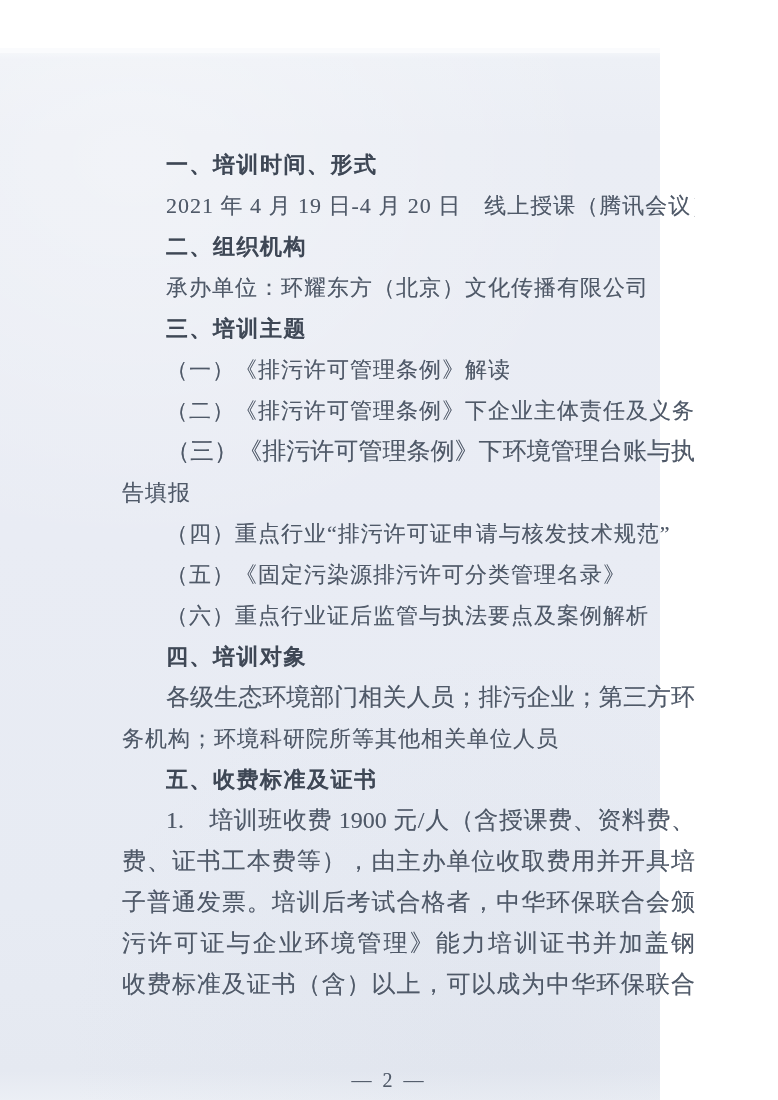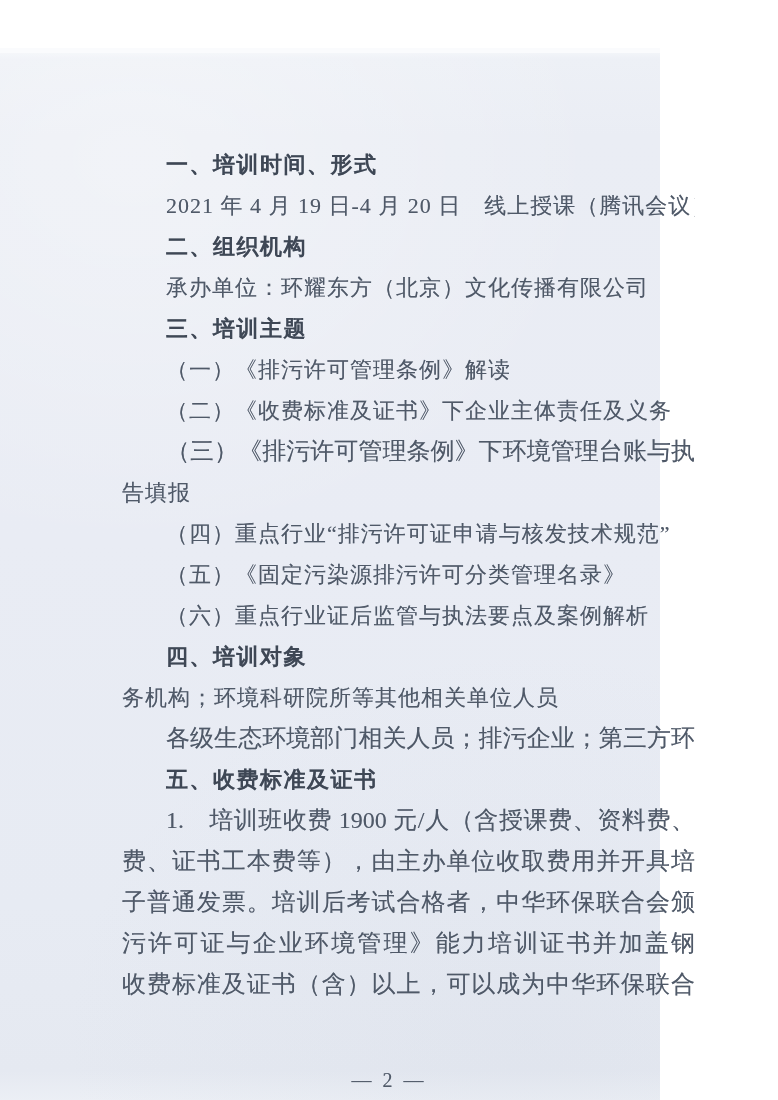--- a/index.html
+++ b/index.html
@@ -102,29 +102,29 @@
 <div class="paper">
   <div class="edge-top"></div>
 
   <div class="content">
     <div class="ln head indent">一、培训时间、形式</div>
     <div class="ln indent">2021 年 4 月 19 日-4 月 20 日　线上授课（腾讯会议）</div>
     <div class="ln head indent">二、组织机构</div>
     <div class="ln indent">承办单位：环耀东方（北京）文化传播有限公司</div>
     <div class="ln head indent">三、培训主题</div>
     <div class="ln indent">（一）《排污许可管理条例》解读</div>
-    <div class="ln indent">（二）《收费标准及证书》下企业主体责任及义务</div>
+    <div class="ln indent">（二）《排污许可管理条例》下企业主体责任及义务</div>
     <div class="ln indent full">（三）《排污许可管理条例》下环境管理台账与执行报</div>
     <div class="ln">告填报</div>
     <div class="ln indent">（四）重点行业“排污许可证申请与核发技术规范”</div>
     <div class="ln indent">（五）《固定污染源排污许可分类管理名录》</div>
     <div class="ln indent">（六）重点行业证后监管与执法要点及案例解析</div>
     <div class="ln head indent">四、培训对象</div>
+    <div class="ln indent full">各级生态环境部门相关人员；排污企业；第三方环境服</div>
     <div class="ln">务机构；环境科研院所等其他相关单位人员</div>
-    <div class="ln indent full">各级生态环境部门相关人员；排污企业；第三方环境服</div>
     <div class="ln head indent">五、收费标准及证书</div>
     <div class="ln indent full">1.　培训班收费 1900 元/人（含授课费、资料费、考试</div>
     <div class="ln full">费、证书工本费等），由主办单位收取费用并开具培训费电</div>
     <div class="ln full">子普通发票。培训后考试合格者，中华环保联合会颁发《排</div>
     <div class="ln full">污许可证与企业环境管理》能力培训证书并加盖钢印，同一</div>
     <div class="ln full">收费标准及证书（含）以上，可以成为中华环保联合会推荐《排</div>
   </div>
 
   <div class="page-num">— 2 —</div>
 

